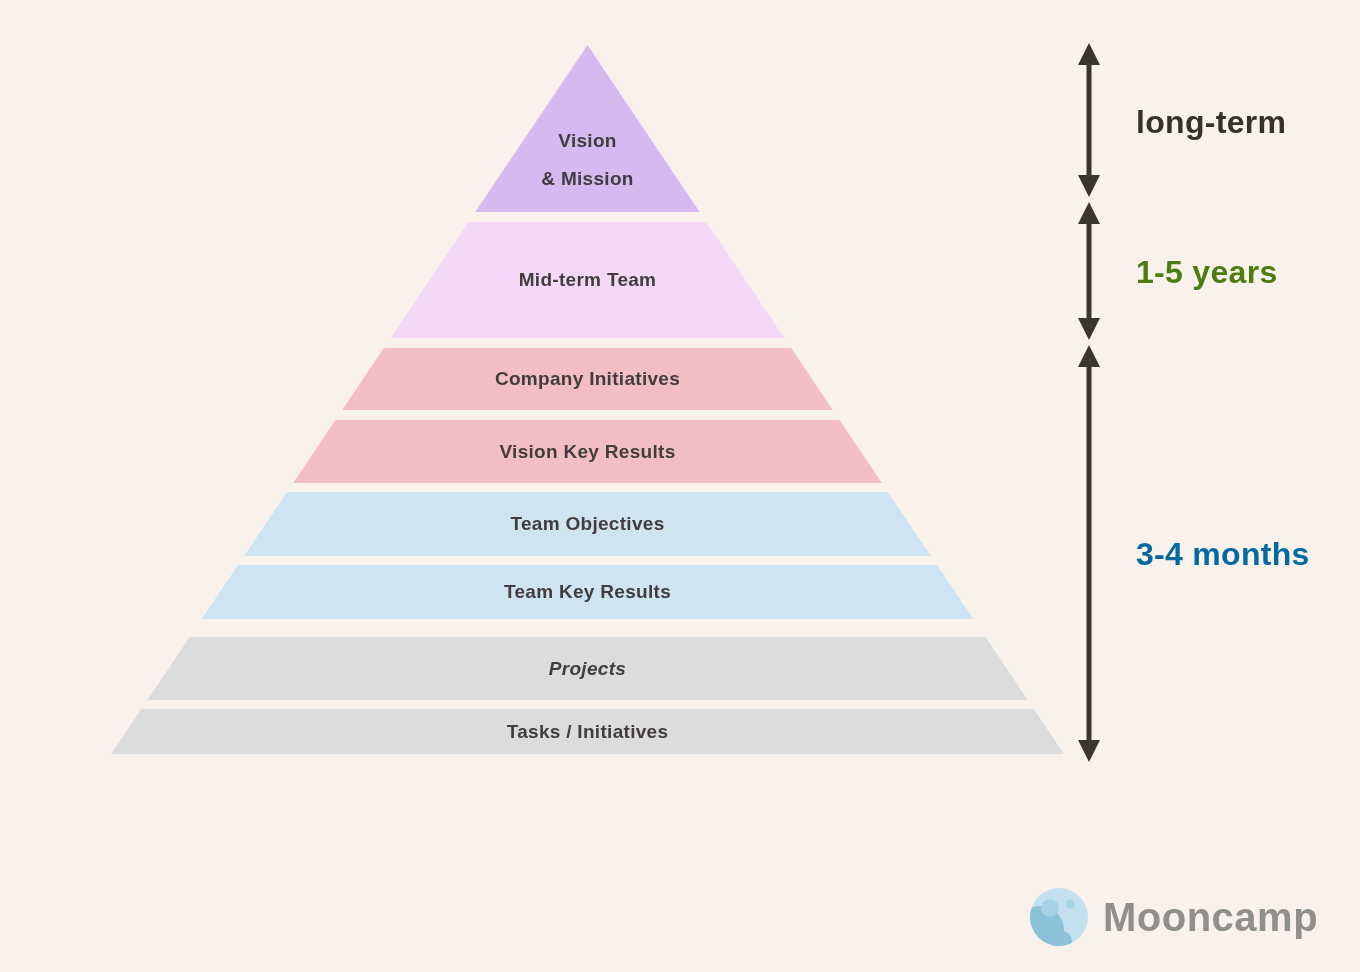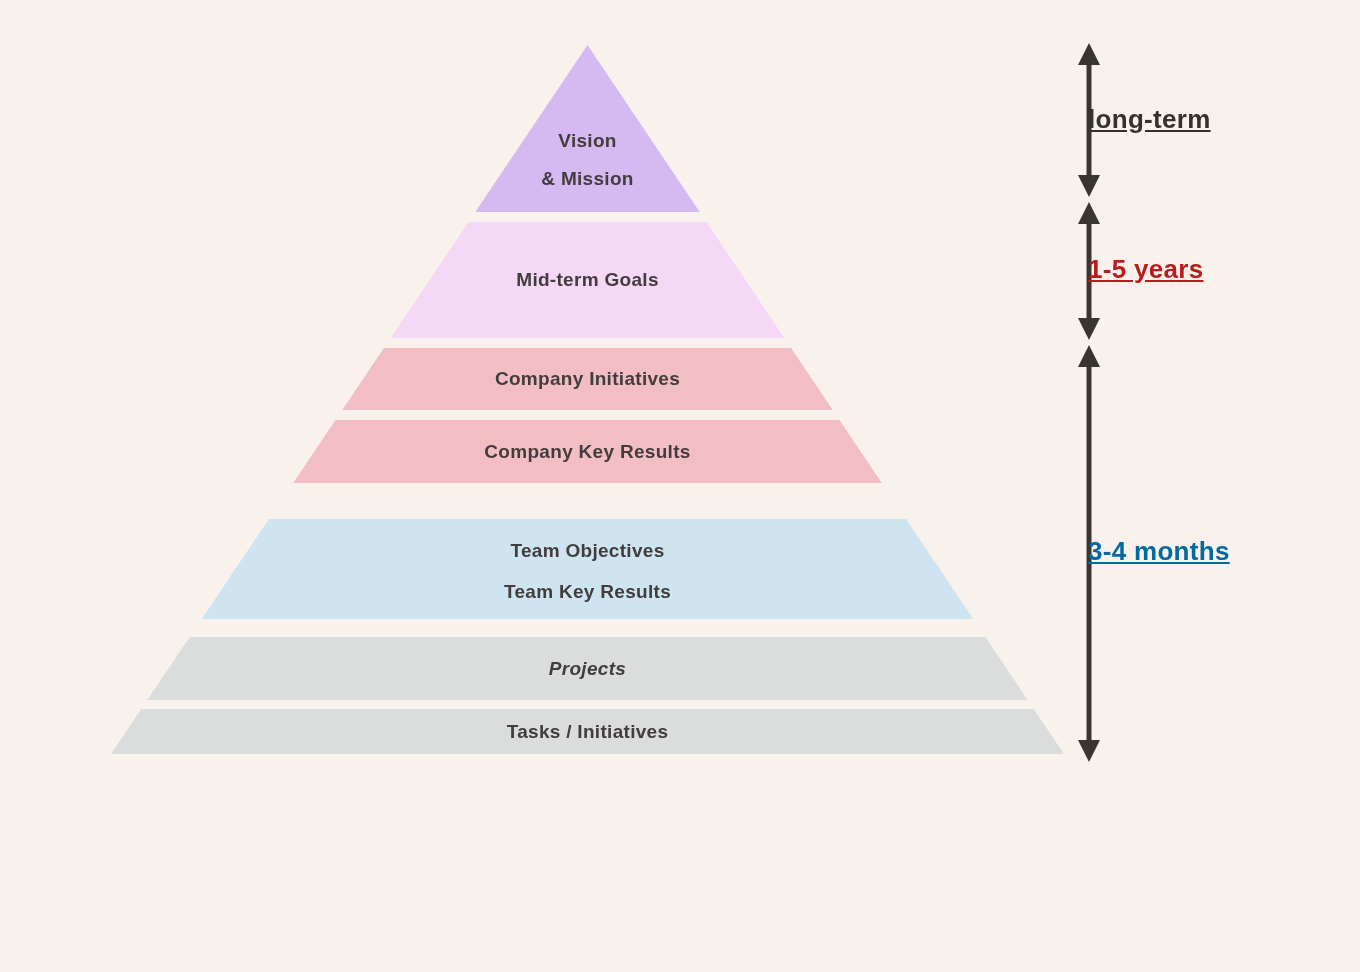--- a/index.html
+++ b/index.html
@@ -28,30 +28,30 @@
     font-weight:700;
     font-size:19px;
     letter-spacing:.3px;
   }
   .band-1{top:0;height:167px;
     flex-direction:column;justify-content:flex-end;
     padding-bottom:14px;box-sizing:border-box;line-height:38px;}
   .band-2{top:177px;height:116px;}
   .band-3{top:303px;height:62px;}
   .band-4{top:375px;height:63px;}
-  .band-5{top:474px;height:64px;}
+  .band-5{top:447px;height:64px;}
   .band-6{top:520px;height:54px;text-align:right;}
   .band-7{top:592px;height:63px;font-style:italic;}
   .band-8{top:664px;height:45px;}
   
   .arrow{position:absolute;left:1077px;}
   .tf-label{
-    position:absolute;left:1088px;
-    color:#35322d;font-weight:700;font-size:26px;
-    letter-spacing:.3px;white-space:nowrap;text-decoration:underline;
+    position:absolute;left:1136px;
+    color:#35322d;font-weight:700;font-size:32px;
+    letter-spacing:.3px;white-space:nowrap;
   }
   .tf-1{top:104px;}
   .tf-2{top:254px;}
   .tf-3{top:536px;}
   
   .logo{
     position:absolute;left:1028px;top:886px;
     display:flex;align-items:center;gap:13px;
   }
   .logo-text{
@@ -63,27 +63,27 @@
 <body>
 
 <div class="canvas">
 
   <div class="pyramid">
     <div class="band band-1" style="background: rgb(214, 185, 240); color: rgb(66, 60, 62);">
       <span>Vision</span>
       <span>&amp; Mission</span>
     </div>
     <div class="band band-2" style="background: rgb(245, 215, 246); color: rgb(66, 60, 62);">
-      <span>Mid-term Goals</span>
+      <span>Mid-term Team</span>
     </div>
     <div class="band band-3" style="background: rgb(242, 190, 195); color: rgb(66, 60, 62);">
       <span>Company Initiatives</span>
     </div>
     <div class="band band-4" style="background: rgb(242, 190, 195); color: rgb(66, 60, 62);">
-      <span>Company Key Results</span>
+      <span>Vision Key Results</span>
     </div>
     <div class="band band-5" style="background: rgb(206, 228, 241); color: rgb(66, 60, 62);">
       <span>Team Objectives</span>
     </div>
     <div class="band band-6" style="background: rgb(206, 228, 241); color: rgb(66, 60, 62);">
       <span>Team Key Results</span>
     </div>
     <div class="band band-7" style="background: rgb(219, 220, 220); color: rgb(66, 60, 62);">
       <span>Projects</span>
     </div>
@@ -102,17 +102,34 @@
     <rect x="9.5" y="20" width="5" height="98"></rect>
     <polygon points="12,138 23,116 1,116"></polygon>
   </svg>
   <svg class="arrow arrow-fill" style="top: 345px; fill: rgb(57, 54, 49);" width="24" height="417" viewBox="0 0 24 417">
     <polygon points="12,0 23,22 1,22"></polygon>
     <rect x="9.5" y="20" width="5" height="377"></rect>
     <polygon points="12,417 23,395 1,395"></polygon>
   </svg>
 
   <div class="tf-label tf-1" style="color: rgb(53, 50, 45);">long-term</div>
-  <div class="tf-label tf-2" style="color: #b91c1c;">1-5 years</div>
+  <div class="tf-label tf-2" style="color: #4d7c0f;">1-5 years</div>
   <div class="tf-label tf-3" style="color: #0369a1;">3-4 months</div>
 
+  <div class="logo">
+    <svg width="62" height="62" viewBox="0 0 62 62">
+      <defs>
+          <clipPath id="moonclip">
+            <circle cx="31" cy="31" r="29"></circle>
+          </clipPath>
+        </defs>
+      <circle cx="31" cy="31" r="29" class="moon-body" style="fill: rgb(195, 224, 238);"></circle>
+      <g clip-path="url(#moonclip)">
+        <circle cx="12" cy="44" r="24" class="moon-shadow" style="fill: rgb(140, 194, 217);"></circle>
+        <circle cx="34" cy="55" r="10" class="moon-shadow" style="fill: rgb(140, 194, 217);"></circle>
+        <circle cx="22" cy="22" r="9" class="moon-crater" style="fill: rgb(166, 210, 230);"></circle>
+        <circle cx="42" cy="18" r="4.5" class="moon-crater" style="fill: rgb(166, 210, 230);"></circle>
+      </g>
+    </svg>
+    <span class="logo-text" style="color: rgb(143, 143, 141);">Mooncamp</span>
+  </div>
 
 </div>
 
 </body></html>

